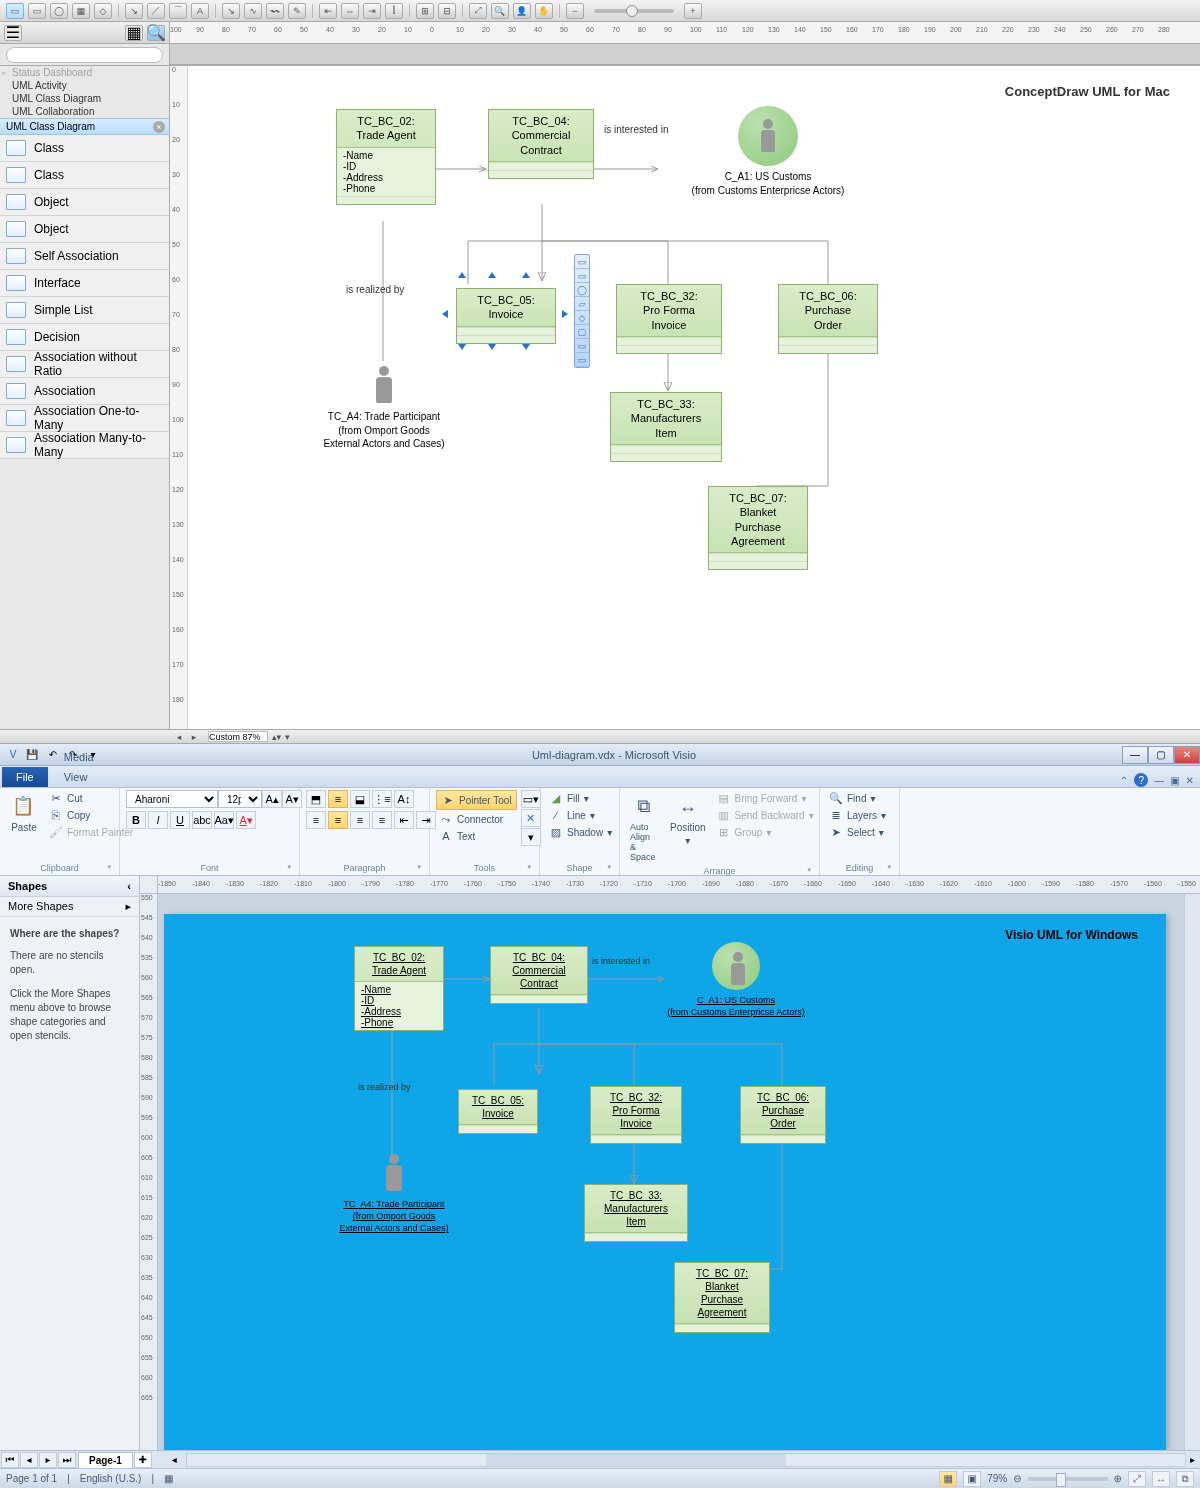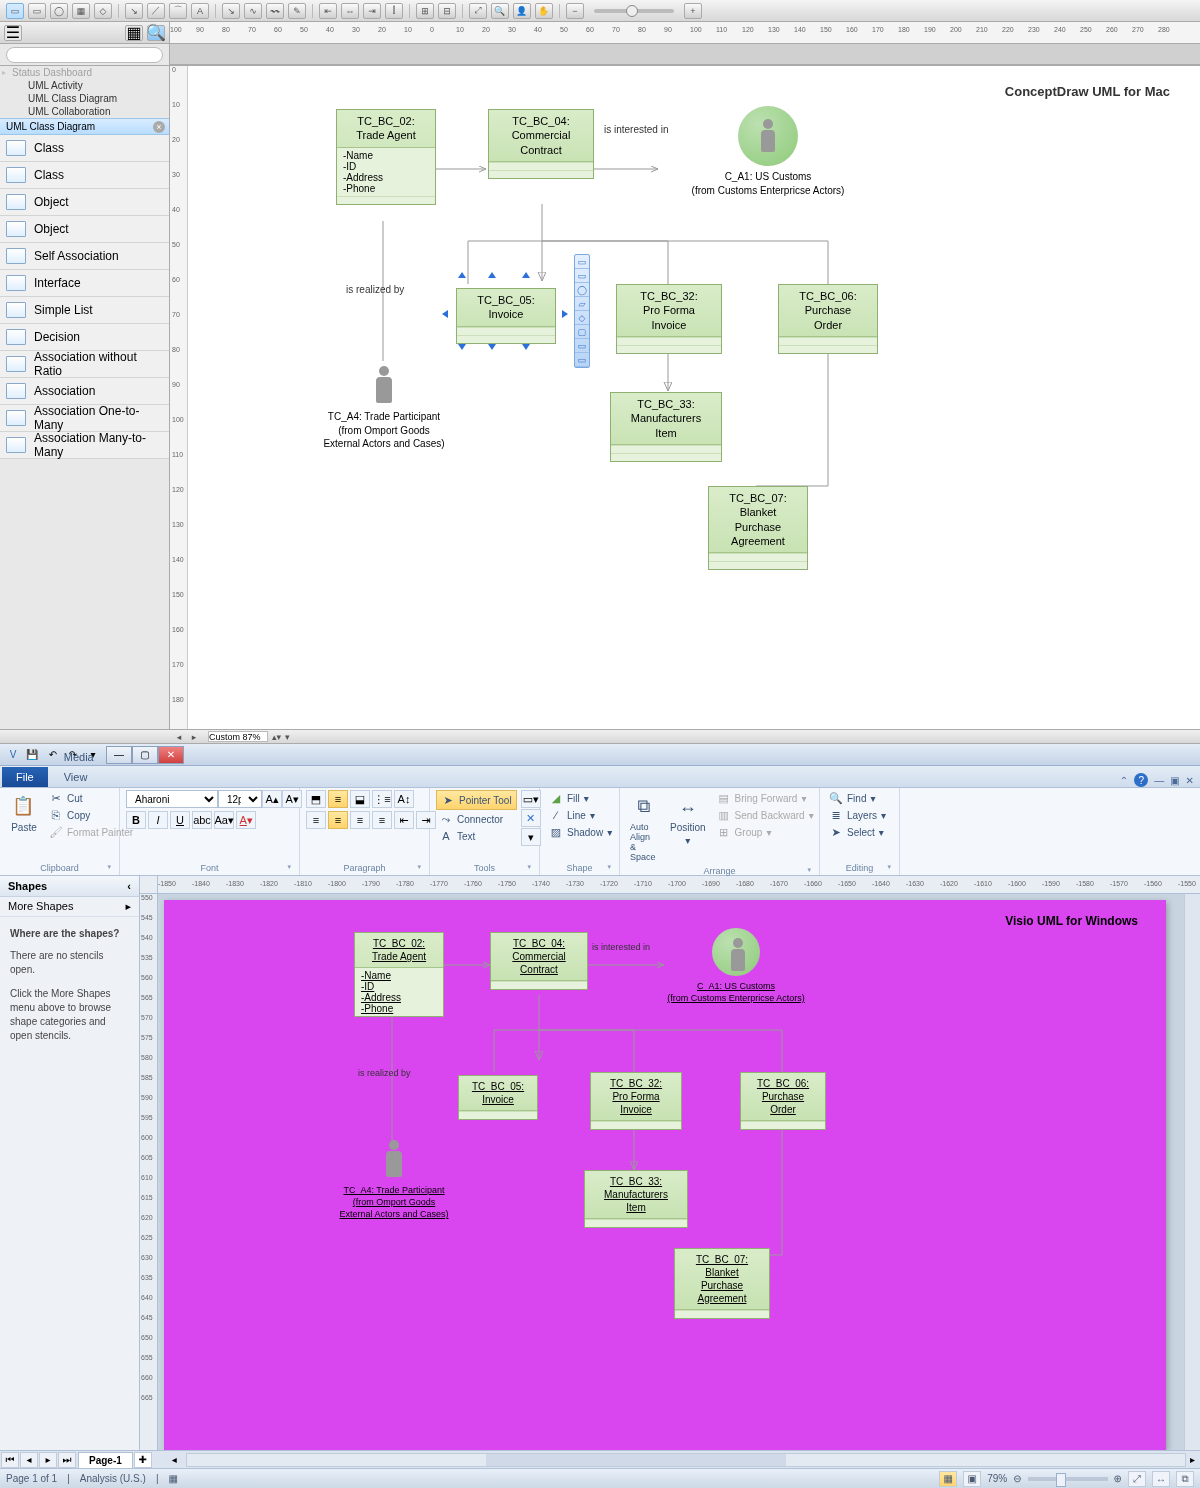--- a/index.html
+++ b/index.html
@@ -28,21 +28,21 @@
 .mac-search-row { height: 22px; display: flex; border-bottom: 1px solid #aaa; }
 .mac-search-left { width: 170px; display: flex; align-items: center; padding: 2px 6px; background: #e8e8e8; border-right: 1px solid #aaa; }
 .mac-search { flex: 1; height: 16px; border: 1px solid #bbb; border-radius: 8px; padding: 0 18px 0 18px; font-size: 10px; background: #fff; position: relative; }
 .mac-search-ico { width: 12px; height: 12px; border: 1.5px solid #888; border-radius: 50%; position: absolute; left: 12px; top: 5px; pointer-events: none; }
 .mac-search-ico::after { content:''; position:absolute; width:5px; height:1.5px; background:#888; transform:rotate(45deg); left:8px; top:8px; }
 
 
 .mac-body { display: flex; height: calc(100% - 66px - 14px); }
 .mac-sidebar { width: 170px; background: #e8e8e8; border-right: 1px solid #aaa; overflow-y: auto; font-size: 10px; }
 .mac-tree-item { padding: 1px 4px 1px 12px; color: #333; cursor: pointer; position: relative; white-space: nowrap; }
-.mac-tree-item.sub { padding-left: 28px; }
+.mac-tree-item.sub { padding-left: 12px; }
 .mac-tree-item::before { content: '▸'; position: absolute; left: 2px; color: #888; font-size: 8px; top: 2px; }
 .mac-tree-item.sub::before { display: none; }
 .mac-tree-header { background: linear-gradient(#d8ecff,#b8ddff); padding: 2px 6px; font-size: 10px; border-top: 1px solid #9cc6e8; border-bottom: 1px solid #9cc6e8; position: relative; }
 .mac-tree-header .close { position: absolute; right: 4px; top: 2px; width: 12px; height: 12px; background: #aaa; border-radius: 50%; color:#fff; font-size:9px; line-height:12px; text-align:center; }
 .mac-stencil { display: flex; align-items: center; height: 27px; padding: 0 6px; border-bottom: 1px solid #d4d4d4; cursor: pointer; gap: 8px; background: #f0f0f0; }
 .mac-stencil-icon { width: 20px; height: 16px; background: linear-gradient(#fff,#e0efff); border: 1px solid #88a8cc; border-radius: 1px; flex-shrink: 0; }
 .mac-stencil span { font-size: 12px; }
 
 
 .mac-canvas-wrap { flex: 1; display: flex; background: #d0d0d0; }
@@ -129,21 +129,21 @@
 .visio-shapes-text p { margin-bottom: 10px; }
 
 .visio-canvas-wrap { flex:1; display:flex; flex-direction:column; background:#c8d4e0; }
 .visio-ruler-corner { width:18px; height:18px; background:#e8edf4; border-right:1px solid #b0c0d6; border-bottom:1px solid #b0c0d6; }
 .visio-ruler-row { display:flex; height:18px; }
 .visio-ruler-h { flex:1; background:#e8edf4; border-bottom:1px solid #b0c0d6; font-size:7px; color:#666; position:relative; overflow:hidden; }
 .visio-ruler-h span { position:absolute; top:4px; }
 .visio-canvas-row { flex:1; display:flex; overflow:hidden; }
 .visio-ruler-v { width:18px; background:#e8edf4; border-right:1px solid #b0c0d6; position:relative; font-size:7px; color:#666; }
 .visio-ruler-v span { position:absolute; left:1px; }
-.visio-canvas { flex:1; background:#d946ef; position:relative; box-shadow: 2px 2px 6px rgba(0,0,0,0.25); margin: 6px 18px 0 6px; }
+.visio-canvas { flex:1; background:#0ea5e9; position:relative; box-shadow: 2px 2px 6px rgba(0,0,0,0.25); margin: 20px 18px 0 6px; }
 .visio-watermark { position:absolute; right:28px; top:14px; font-weight:bold; font-size:12px; }
 .visio-canvas .uml-box .title, .visio-canvas .uml-box .attrs div { text-decoration: underline; }
 .visio-canvas .uml-label { text-decoration: underline; }
 
 .visio-scroll-v { width:16px; background:#e0e6f0; border-left:1px solid #c0ccdc; }
 
 
 .visio-sheettabs { height:18px; display:flex; background:#dbe4ef; border-top:1px solid #b0c0d6; align-items:center; font-size:10px; }
 .visio-sheettabs .navbtn { width:18px; height:16px; display:flex; align-items:center; justify-content:center; border:1px solid #c0ccdc; background:#eef2f8; margin-left:1px;}
 .visio-sheet { padding:2px 10px; background:#fff; border:1px solid #b0c0d6; border-bottom:none; margin-left:2px; font-weight:bold; }
@@ -483,20 +483,21 @@
 <div class="visio-app">
 
   <div class="visio-titlebar">
     <div class="qat">
       <div class="qat-btn" style="color:#2a66b0;">V</div>
       <div class="qat-btn">💾</div>
       <div class="qat-btn">↶</div>
       <div class="qat-btn">↷</div>
       <div class="qat-btn">▾</div>
     </div>
+    <div class="title">Uml-diagram.vdx - Microsoft Visio</div>
     <div class="visio-winbtns">
       <div class="visio-winbtn">—</div>
       <div class="visio-winbtn">▢</div>
       <div class="visio-winbtn cls">✕</div>
     </div>
   </div>
 
   <div class="visio-tabs">
     <div class="visio-file-tab">File</div>
     <div id="visio-tabs">
@@ -835,21 +836,21 @@
     <div class="navbtn" style="background:#fff;">✚</div>
     <div style="width:20px;"></div>
     <div style="width:10px;">◂</div>
     <div class="scrollh"></div>
     <div style="width:10px;">▸</div>
   </div>
 
   <div class="visio-status">
     <span>Page 1 of 1</span>
     <span>|</span>
-    <span>Analysis (U.S.)</span>
+    <span>English (U.S.)</span>
     <span>|</span>
     <span>▦</span>
     <div class="right">
       <div class="viewbtn active">▦</div>
       <div class="viewbtn">▣</div>
       <span>79%</span>
       <span>⊖</span>
       <div class="visio-zoomslider"></div>
       <span>⊕</span>
       <div class="viewbtn">⤢</div>

